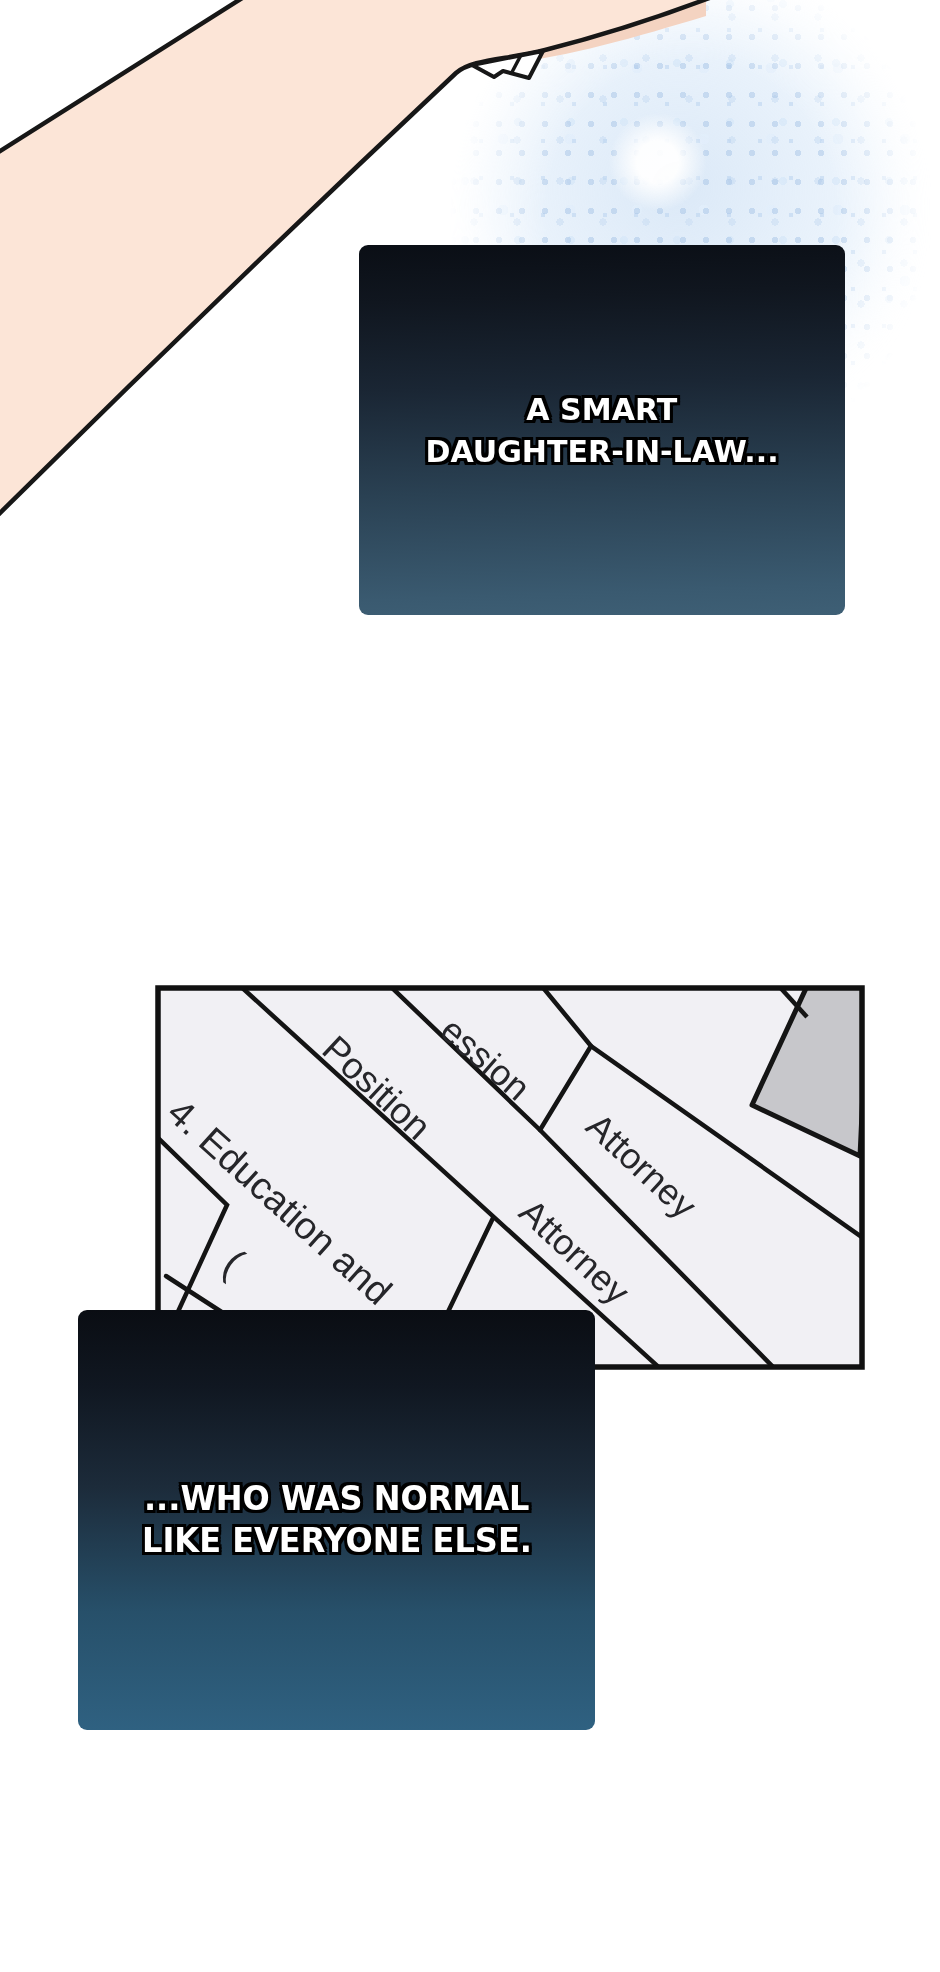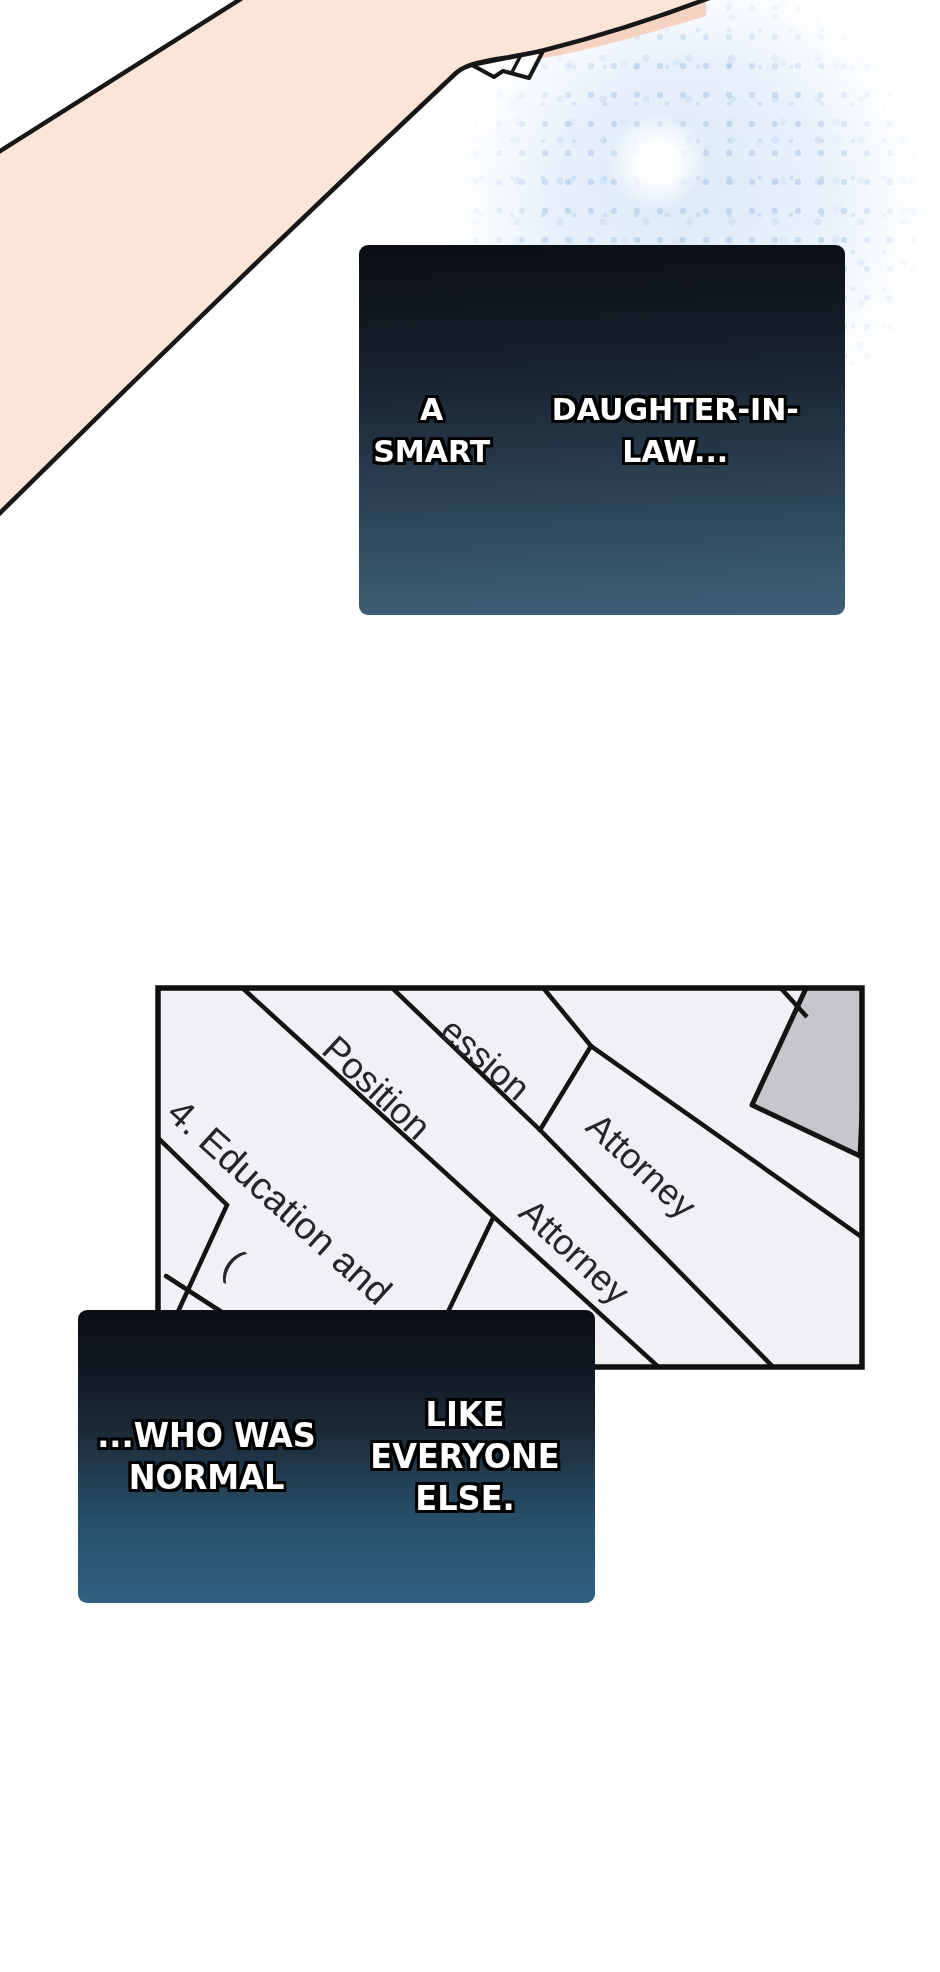--- a/index.html
+++ b/index.html
@@ -28,29 +28,29 @@
       100% 100%;
     -webkit-mask-image:radial-gradient(ellipse 54% 50% at 52% 38%, #000 48%, rgba(0,0,0,0) 80%);
     mask-image:radial-gradient(ellipse 54% 50% at 52% 38%, #000 48%, rgba(0,0,0,0) 80%);
   }
   
   #artwork{position:absolute;left:0;top:0;width:940px;height:1972px;}
   
   .narration{
     position:absolute;
     border-radius:9px;
-    display:flex;flex-direction:row;align-items:center;justify-content:center;
+    display:flex;flex-direction:column;align-items:center;justify-content:center;
     text-align:center;
   }
   #narration-box-1{
     left:359px;top:245px;width:486px;height:370px;
     background:linear-gradient(178deg,#0a0e15 0%,#10161f 15%,#1a2634 38%,#2a4153 65%,#3a5a70 92%,#3e5f75 100%);
   }
   #narration-box-2{
-    left:78px;top:1310px;width:517px;height:293px;
+    left:78px;top:1310px;width:517px;height:420px;
     background:linear-gradient(180deg,#0a0d13 0%,#101721 18%,#1c2b3a 42%,#27506a 72%,#2f6181 100%);
   }
   .narration .line{
     color:#ffffff;
     font-weight:bold;
     letter-spacing:0px;
     transform:scaleX(0.97);
     text-shadow:
       -3px -3px 0 #000, 3px -3px 0 #000, -3px 3px 0 #000, 3px 3px 0 #000,
       -3px 0 0 #000, 3px 0 0 #000, 0 -3px 0 #000, 0 3px 0 #000,

